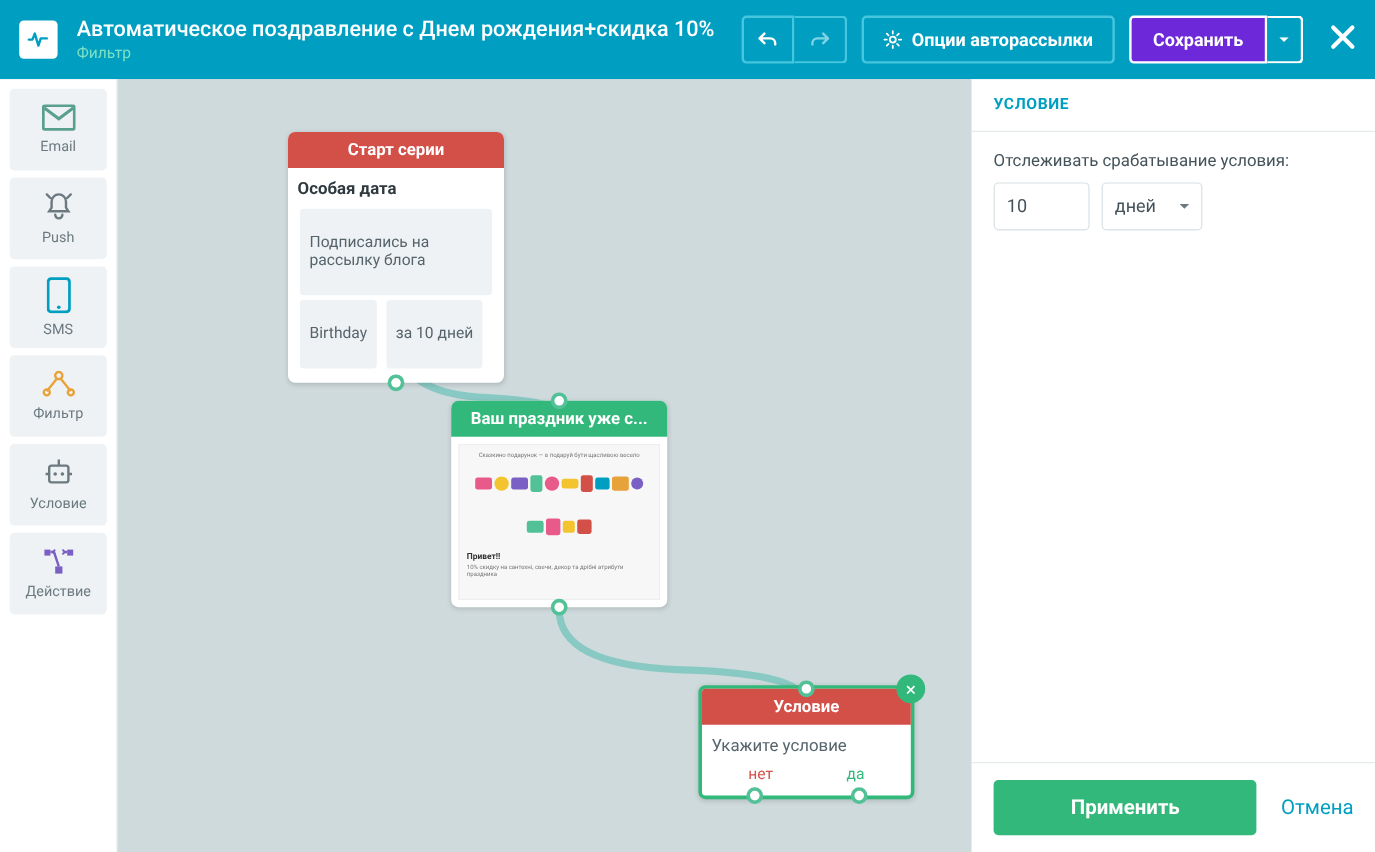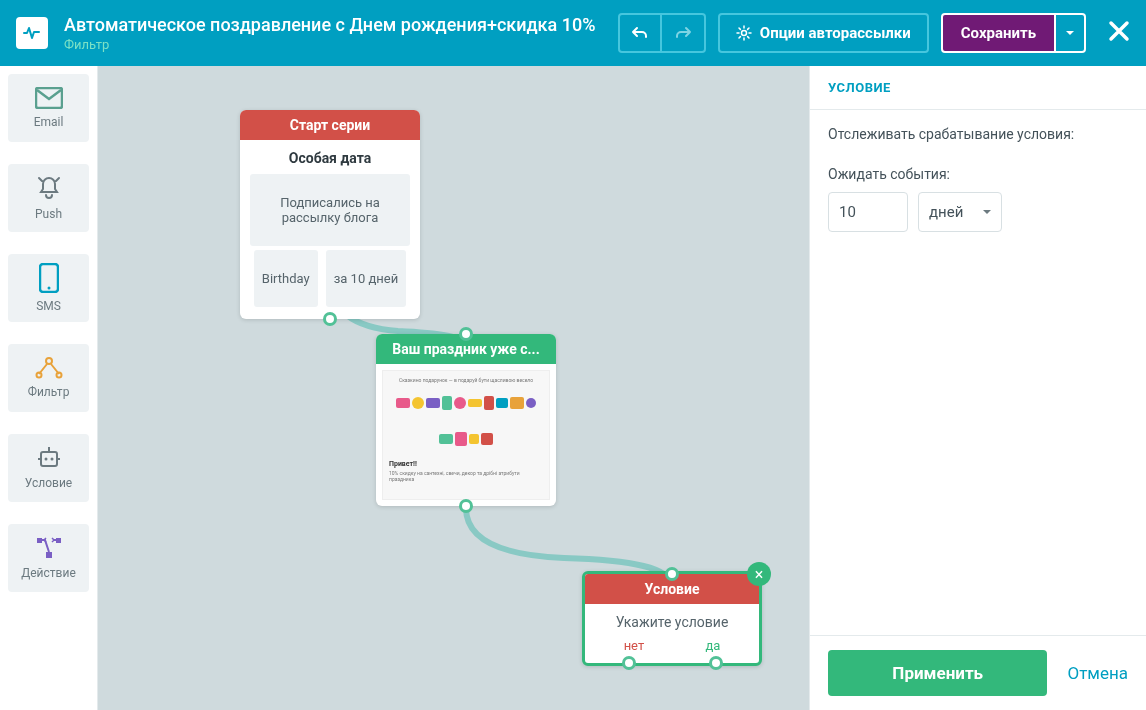--- a/index.html
+++ b/index.html
@@ -8,31 +8,31 @@
 .logo-badge{width:32px;height:32px;background:#fff;border-radius:4px;display:flex;align-items:center;justify-content:center}
 .title-block{flex:1;margin-left:4px}
 .title{color:#fff;font-size:18px;font-weight:500}
 .status{color:#7be1c5;font-size:13px;margin-top:2px}
 .hist-group{display:flex;gap:0}
 .hist-btn{width:44px;height:40px;background:#009fc1;border:2px solid #46c6de;display:flex;align-items:center;justify-content:center;cursor:pointer}
 .hist-btn:first-child{border-radius:4px 0 0 4px}
 .hist-btn:last-child{border-radius:0 4px 4px 0;border-left:none}
 .opts-btn{height:40px;padding:0 16px;background:#009fc1;border:2px solid #46c6de;border-radius:4px;color:#fff;font-weight:700;font-size:15px;display:flex;align-items:center;gap:8px;cursor:pointer}
 .save-group{display:flex}
-.save-btn{height:40px;padding:0 18px;background:#701a75;border:2px solid #fff;border-radius:4px 0 0 4px;color:#fff;font-weight:700;font-size:15px;cursor:pointer}
+.save-btn{height:40px;padding:0 18px;background:#6d28d9;border:2px solid #fff;border-radius:4px 0 0 4px;color:#fff;font-weight:700;font-size:15px;cursor:pointer}
 .save-dd{width:30px;height:40px;background:#009fc1;border:2px solid #fff;border-left:none;border-radius:0 4px 4px 0;display:flex;align-items:center;justify-content:center;cursor:pointer}
 .close-x{margin-left:10px;cursor:pointer}
 .main{position:relative;display:flex;height:644px}
-.sidebar{width:98px;background:#fff;padding:8px;display:flex;flex-direction:column;gap:22px;border-right:1px solid #e4eaec}
+.sidebar{width:98px;background:#fff;padding:8px;display:flex;flex-direction:column;gap:6px;border-right:1px solid #e4eaec}
 .side-item{height:68px;background:#eef2f4;border-radius:4px;display:flex;flex-direction:column;align-items:center;justify-content:center;gap:6px;cursor:pointer;font-size:12px;color:#6c7a80}
 .side-item svg{flex-shrink:0}
 .canvas{flex:1;position:relative;background:#cfdadd;overflow:hidden}
 .node{position:absolute;width:180px;background:#fff;border-radius:6px;box-shadow:0 1px 4px rgba(0,0,0,.15)}
 .node-head{height:30px;border-radius:6px 6px 0 0;color:#fff;font-weight:700;font-size:14px;display:flex;align-items:center;justify-content:center}
-.node-body{padding:10px 8px;text-align:center}
+.node-body{padding:10px 8px;}
 .node-body .main-txt{font-weight:700;font-size:14px;color:#2f3a40;margin-bottom:6px}
 .chip{display:inline-block;background:#eef2f4;padding:21px 8px;margin:2px;border-radius:3px;font-size:13px;color:#56646b}
 .preview{height:130px;background:#f7f7f7;margin:6px;border:1px solid #eee;padding:6px;font-size:6px;color:#777;overflow:hidden;text-align:left}
 .preview-imgs{height:70px;display:flex;flex-wrap:wrap;gap:2px;align-items:center;justify-content:center;margin-bottom:4px}
 .pimg{display:inline-block;border-radius:2px}
 .port{position:absolute;width:14px;height:14px;border-radius:50%;background:#fff;border:3px solid #52c197;left:50%;transform:translateX(-50%)}
 .port.bottom{bottom:-7px}
 .port.top{top:-7px}
 .node.sel{border:3px solid #33b87b}
 .sel .node-head{border-radius:3px 3px 0 0}
@@ -213,21 +213,20 @@
       </div>
       <div class="port bottom" style="left:25%"></div>
       <div class="port bottom" style="left:75%"></div>
     </div>
   </div>
 
   <div class="panel">
     <div class="panel-head">УСЛОВИЕ</div>
     <div class="panel-body">
       <div class="lbl">Отслеживать срабатывание условия:</div>
-      <div class="lbl" style="margin-top:24px">Ожидать события:</div>
       <div class="wait-row">
         <input class="inp" value="10" style="">
         <div class="dd">
           <span>дней</span>
           <svg width="8" height="5" viewBox="0 0 8 5">
               <path d="M0 0l4 4 4-4" fill="#6c7a80"></path>
             </svg>
         </div>
       </div>
     </div>

